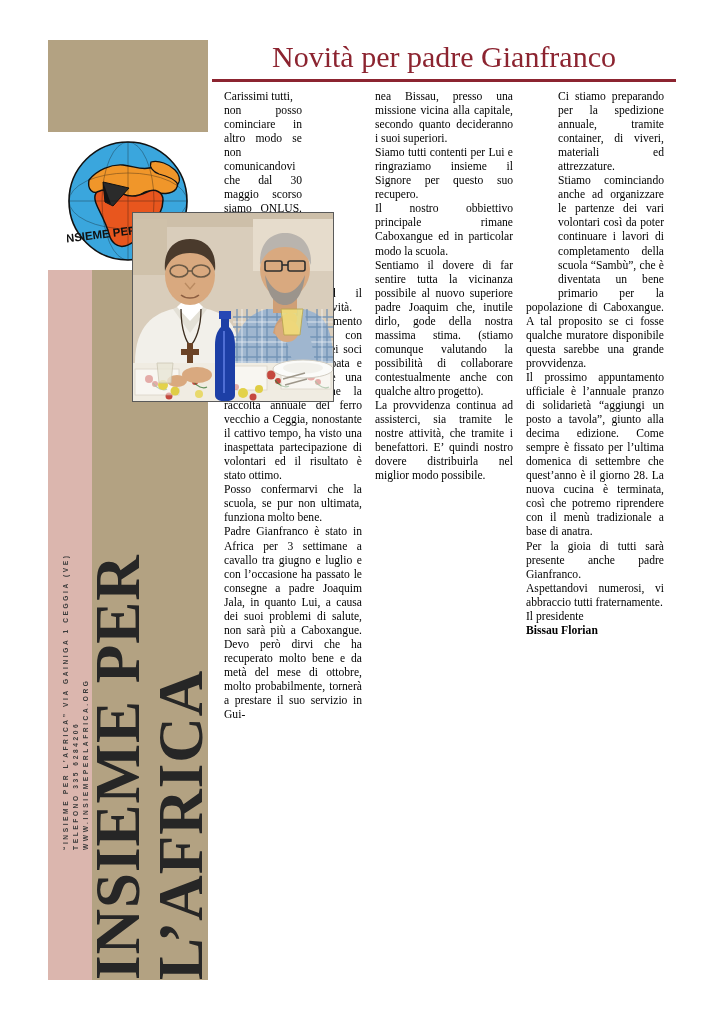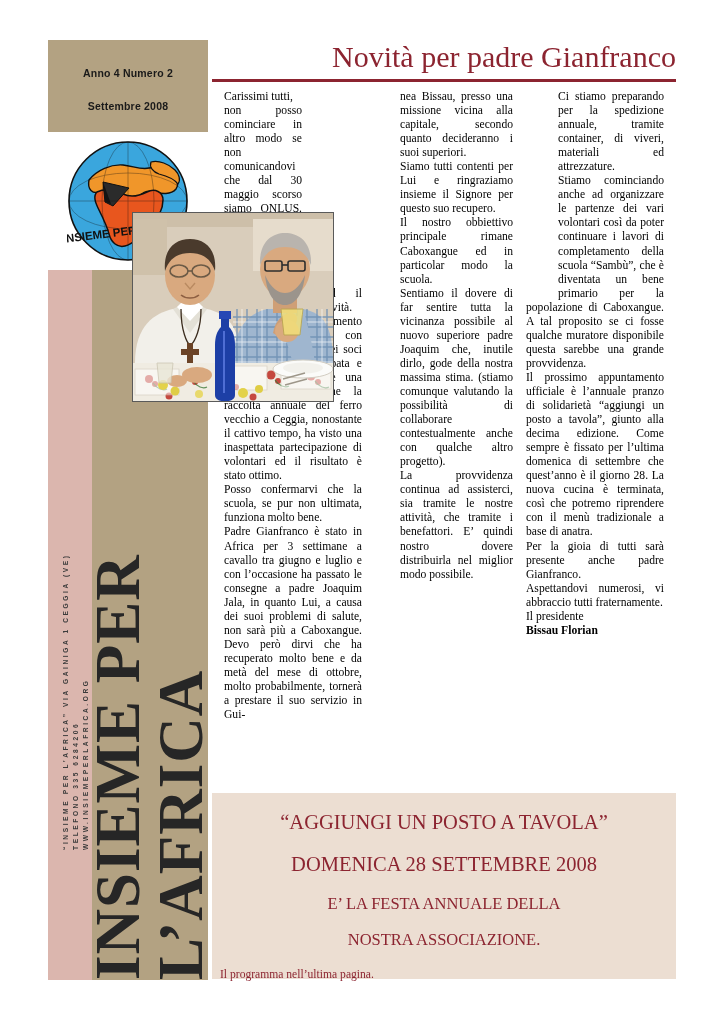--- a/index.html
+++ b/index.html
@@ -139,21 +139,21 @@
   #main {
     position: absolute;
     left: 212px;
     top: 40px;
     width: 464px;
   }
   #headline {
     font-family: "Liberation Serif", serif;
     font-size: 30px;
     color: #8c2430;
-    text-align: right;
+    text-align: center;
     line-height: 1.1;
     padding-bottom: 4px;
   }
   #headline-rule {
     height: 3px;
     background: #8c2430;
     margin: 2px 0 8px 0;
   }
 
   
@@ -227,24 +227,20 @@
 </style>
 </head>
 <body>
 
 <div id="page">
 
   <div id="sidebar">
     <div class="side-band"></div>
     <div class="side-pink-strip"></div>
 
-    <div class="side-masthead">
-      <div class="masthead-line l1">Anno 4 Numero 2</div>
-      <div class="masthead-line l2">Settembre 2008</div>
-    </div>
 
     <div class="logo-block">
       <div class="globe-wrap">
         <svg width="122" height="122" viewBox="0 0 122 122">
           <circle cx="61" cy="61" r="59" fill="#3aa6dd" stroke="#111" stroke-width="1.6"></circle>
 
           <path d="M22 40 C30 30 44 24 56 25 C66 26 74 30 82 28 C92 26 100 30 106 36
                    C110 40 112 45 109 49 C104 55 94 54 88 52 C82 50 76 52 72 56
                    C66 61 58 60 52 56 C46 52 38 50 32 52 C26 54 20 50 22 40 Z" fill="#f0962a" stroke="#111" stroke-width="1.4"></path>
           <path d="M84 22 C92 20 102 24 108 30 C112 34 114 40 111 44 C108 40 100 36 92 34 C86 32 82 27 84 22 Z" fill="#f0962a" stroke="#111" stroke-width="1.2"></path>
@@ -289,21 +285,21 @@
       <div class="col col-1">
         <div class="shape-left-c1"></div>
         <div style="white-space:pre-line;">Carissimi tutti,
 non posso cominciare in altro modo se non comunicandovi che dal 30 maggio scorso siamo ONLUS. E’ questa una notizia che ritengo molto importante e, di seguito troverete le spiegazioni ed il significato di questa novità.
 La giornata del tesseramento concomitante con l’assemblea annuale dei soci è stata molto partecipata e questo ci da sempre una grande carica. Anche la raccolta annuale del ferro vecchio a Ceggia, nonostante il cattivo tempo, ha visto una inaspettata partecipazione di volontari ed il risultato è stato ottimo.
 Posso confermarvi che la scuola, se pur non ultimata, funziona molto bene.
 Padre Gianfranco è stato in Africa per 3 settimane a cavallo tra giugno e luglio e con l’occasione ha passato le consegne a padre Joaquim Jala, in quanto Lui, a causa dei suoi problemi di salute, non sarà più a Caboxangue. Devo però dirvi che ha recuperato molto bene e da metà del mese di ottobre, molto probabilmente, tornerà a prestare il suo servizio in Gui-</div>
       </div>
 
       <div class="col col-2">
-        <div style="white-space:pre-line;margin-left:25px;">nea Bissau, presso una missione vicina alla capitale, secondo quanto decideranno i suoi superiori.
+        <div style="white-space:pre-line;">nea Bissau, presso una missione vicina alla capitale, secondo quanto decideranno i suoi superiori.
 Siamo tutti contenti per Lui e ringraziamo insieme il Signore per questo suo recupero.
 Il nostro obbiettivo principale rimane Caboxangue ed in particolar modo la scuola.
 Sentiamo il dovere di far sentire tutta la vicinanza possibile al nuovo superiore padre Joaquim che, inutile dirlo, gode della nostra massima stima. (stiamo comunque valutando la possibilità di collaborare contestualmente anche con qualche altro progetto).
 La provvidenza continua ad assisterci, sia tramite le nostre attività, che tramite i benefattori. E’ quindi nostro dovere distribuirla nel miglior modo possibile.</div>
       </div>
 
       <div class="col col-3">
         <div class="shape-left-c3"></div>
         <div style="white-space:pre-line;">Ci stiamo preparando per la spedizione annuale, tramite container, di viveri, materiali ed attrezzature.
 Stiamo cominciando anche ad organizzare le partenze dei vari volontari così da poter continuare i lavori di completamento della scuola “Sambù”, che è diventata un bene primario per la popolazione di Caboxangue. A tal proposito se ci fosse qualche muratore disponibile questa sarebbe una grande provvidenza.
@@ -444,21 +440,14 @@
 
       <g stroke="#9d9689" stroke-width="1.4">
         <line x1="150" y1="166" x2="172" y2="160"></line>
         <line x1="152" y1="172" x2="174" y2="166"></line>
       </g>
 
       <path d="M24 150 L40 150 L38 170 L26 170 Z" fill="#e9e6d6" opacity="0.8" stroke="#c7c2ae" stroke-width="0.9"></path>
     </svg>
   </div>
 
-  <div id="announce">
-    <div class="ann-line ann-1">“AGGIUNGI UN POSTO A TAVOLA”</div>
-    <div class="ann-line ann-2">DOMENICA 28 SETTEMBRE 2008</div>
-    <div class="ann-line ann-3">E’  LA FESTA ANNUALE DELLA</div>
-    <div class="ann-line ann-4">NOSTRA ASSOCIAZIONE.</div>
-    <div class="ann-line ann-5">Il programma nell’ultima pagina.</div>
-  </div>
 
 </div>
 
 </body></html>

